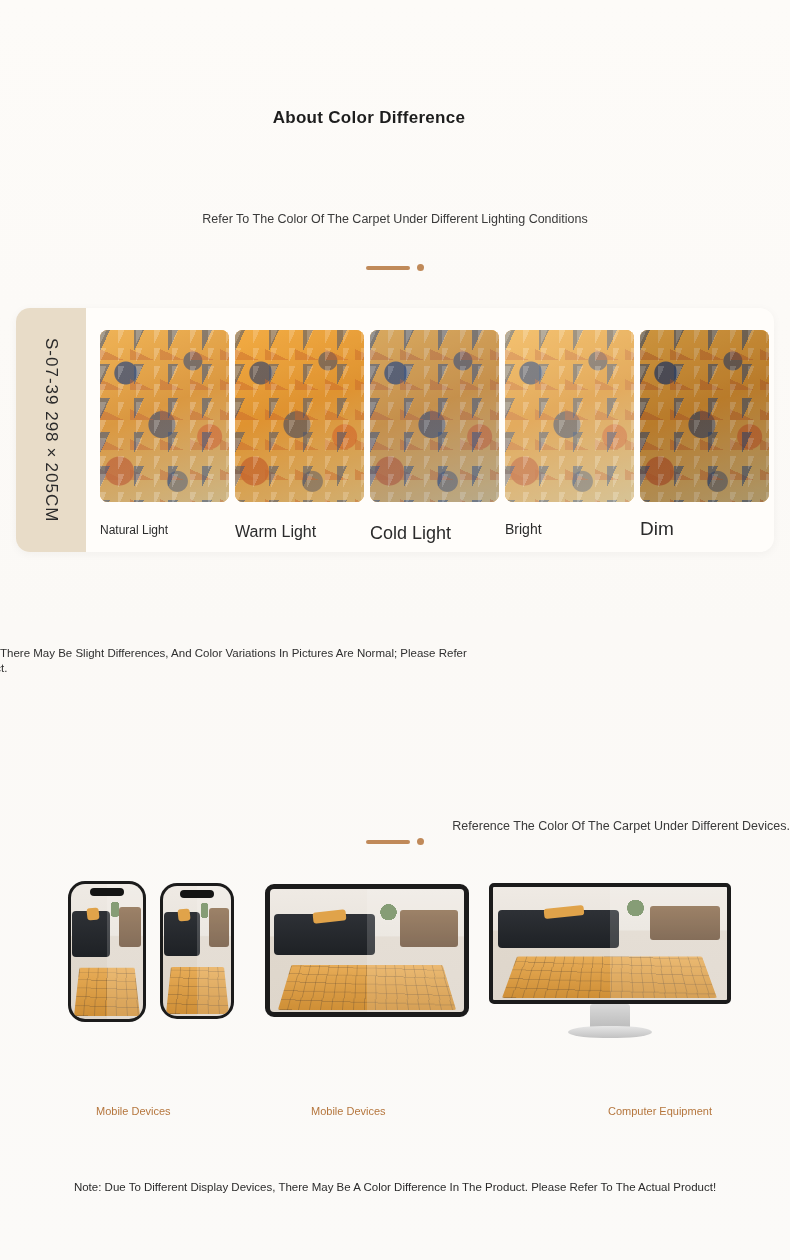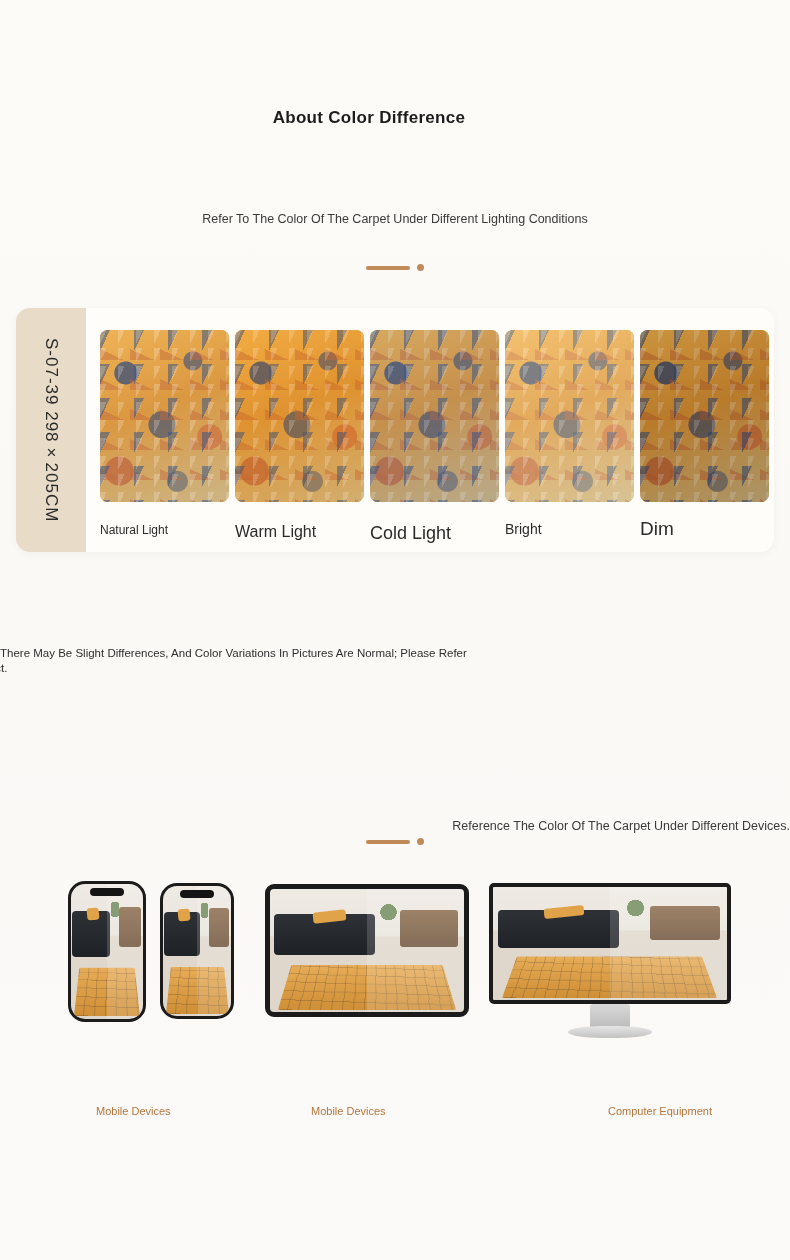--- a/index.html
+++ b/index.html
@@ -403,14 +403,15 @@
       </div>
       <div class="neck"></div>
       <div class="base"></div>
     </div>
   </div>
 
   <div class="dev-label" style="top:1105px; left:96px; width:126px;">Mobile Devices</div>
   <div class="dev-label" style="top:1105px; left:311px; width:126px;">Mobile Devices</div>
   <div class="dev-label" style="top:1105px; left:608px; width:126px;">Computer Equipment</div>
 
+  <div class="footer-note">Note: Due To Different Display Devices, There May Be A Color Difference In The Product. Please Refer To The Actual Product!</div>
 
 </div>
 
 </body></html>

